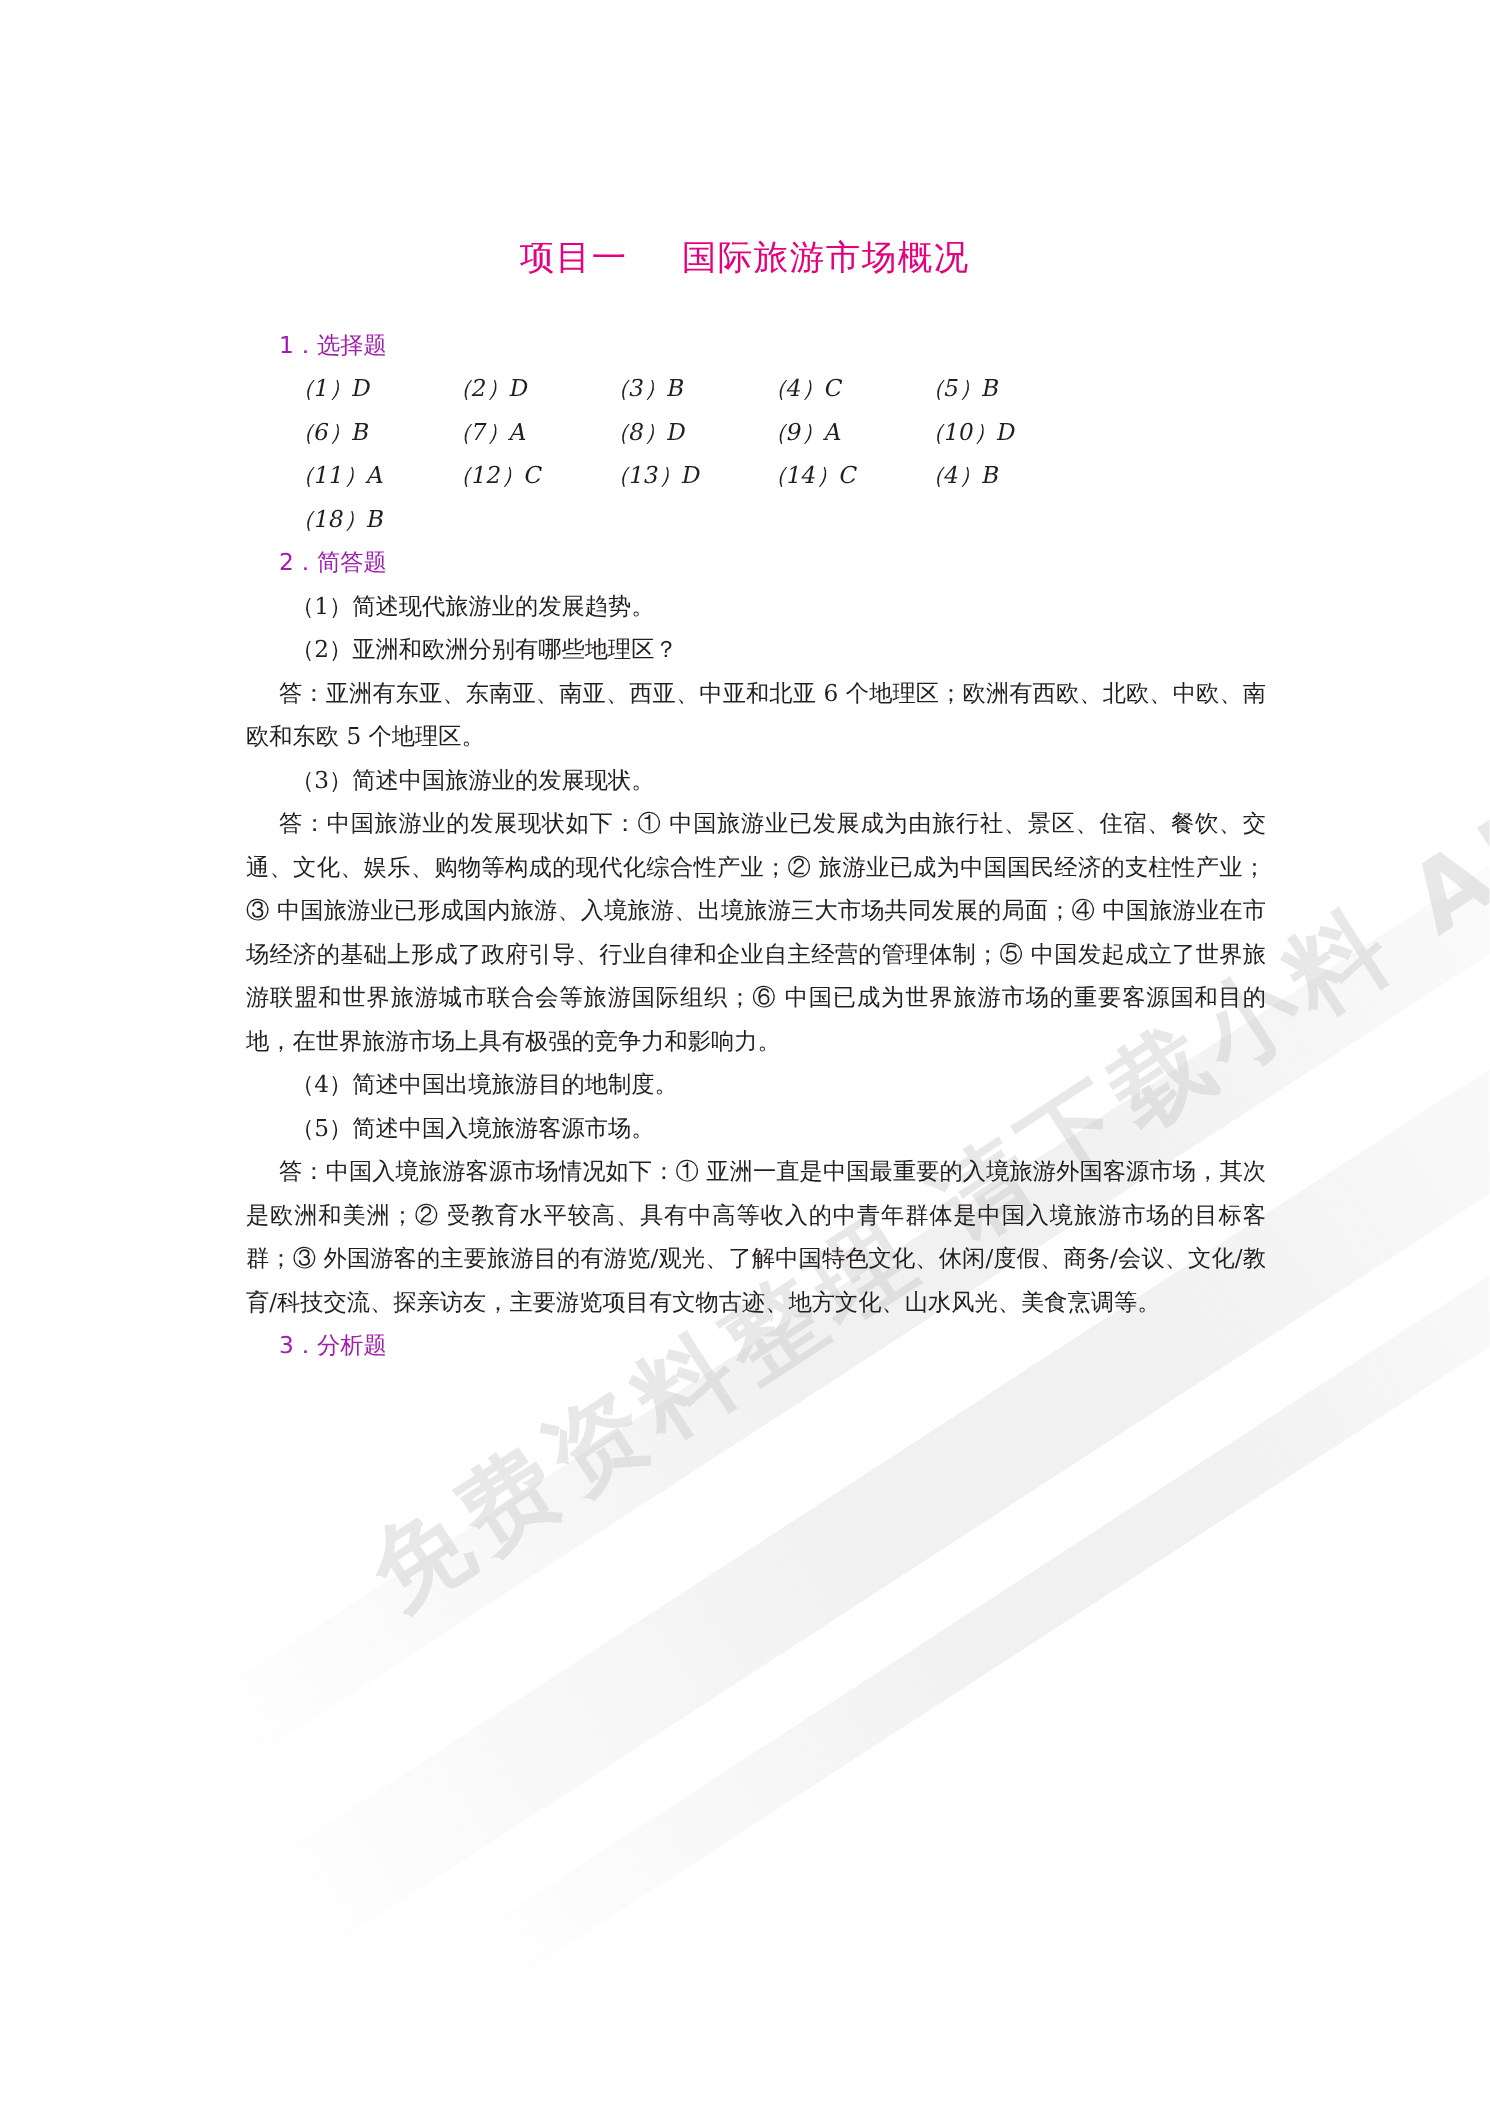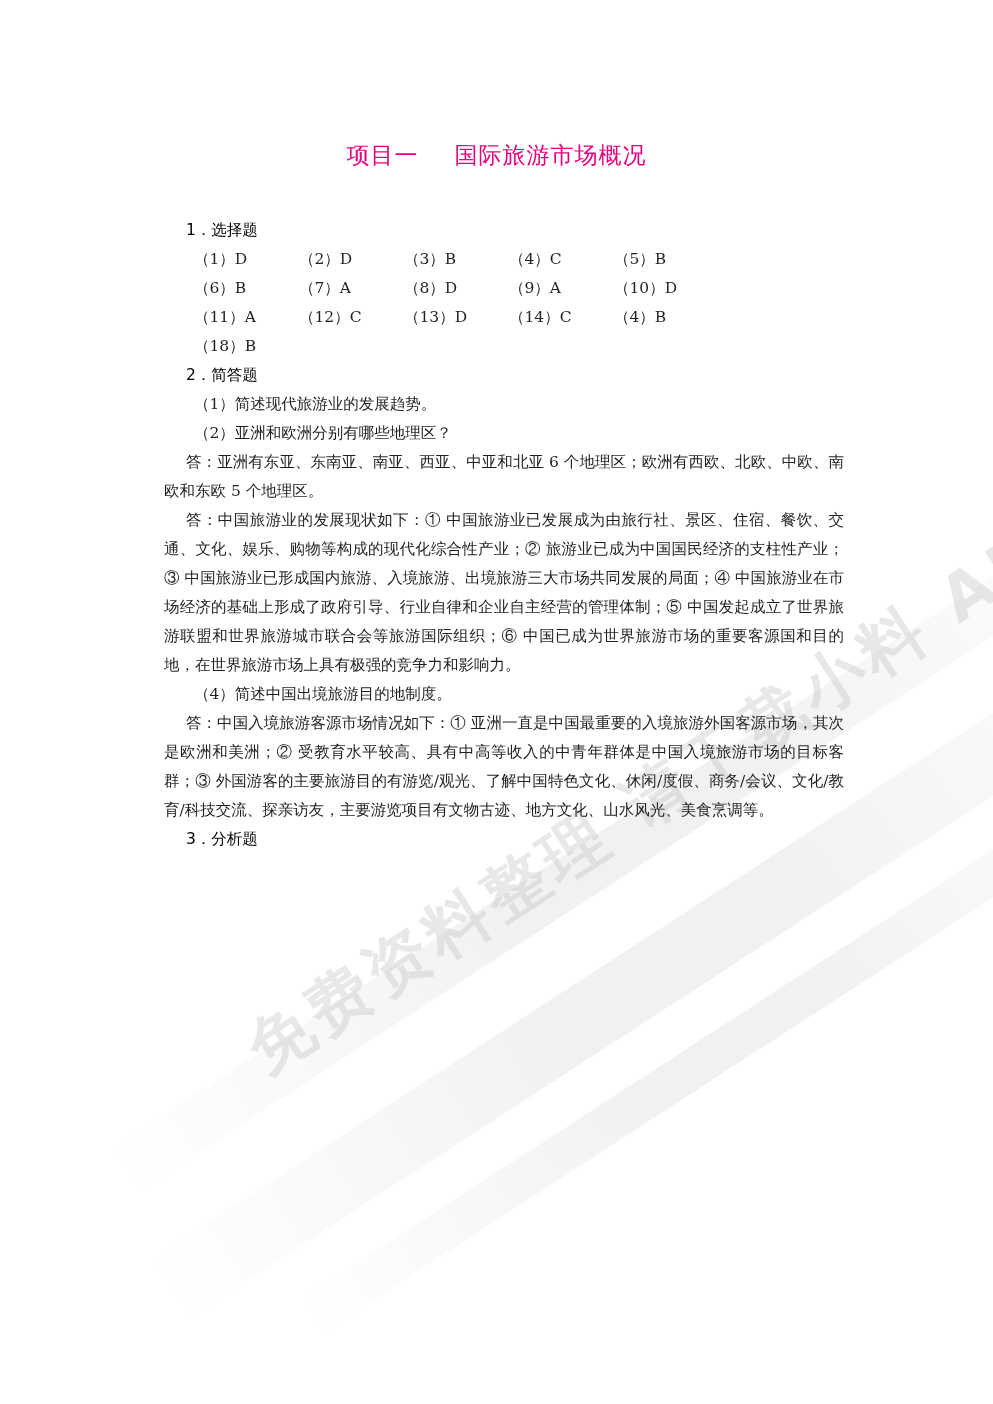--- a/index.html
+++ b/index.html
@@ -12,27 +12,27 @@
   }
   .wm-band {
     position: absolute; background: linear-gradient(90deg, rgba(220,220,220,0) 0%, rgba(215,215,215,0.35) 40%, rgba(215,215,215,0.35) 60%, rgba(220,220,220,0) 100%);
     transform-origin: left top;
   }
   .wm-text {
     position: absolute; color: rgba(190,190,190,0.35); font-family: "DejaVu Sans", sans-serif; font-weight: bold;
     font-size: 64px; white-space: nowrap; transform-origin: left top; letter-spacing: 6px;
   }
   .title {
-    position: absolute; top: 140px; left: 0; width: 993px; text-align: center;
+    position: absolute; top: 156px; left: 0; width: 993px; text-align: center;
     color: #e4007f; font-family: "DejaVu Sans", sans-serif; font-size: 23px; letter-spacing: 1px;
   }
   .title .gap { display: inline-block; width: 36px; }
   .content { position: absolute; left: 164px; top: 216px; width: 680px; font-size: 15.5px; line-height: 29px; }
-  .sec-head { color: #000000; font-family: "DejaVu Sans", sans-serif; padding-left: 22px; font-size: 15.5px; }
-  .grid { display: grid; grid-template-columns: 105px 105px 105px 105px 105px; padding-left: 30px; }
+  .sec-head { color: #a21caf; font-family: "DejaVu Sans", sans-serif; padding-left: 22px; font-size: 15.5px; }
+  .grid { display: grid; grid-template-columns: 105px 105px 105px 105px 105px; padding-left: 30px; font-style: italic; }
   .grid span { white-space: nowrap; }
   .q { padding-left: 30px; }
   .a { text-indent: 22px; text-align: justify; }
   .plain { padding-left: 22px; }
 </style>
 </head>
 <body>
 
 <div class="watermark">
   <div class="wm-band" style="left:150px;top:1260px;width:1200px;height:70px;transform:rotate(-33deg);"></div>
@@ -66,20 +66,22 @@
     <span>（18）B</span>
   </div>
 
   <div class="sec-head">2．简答题</div>
 
   <div class="q">（1）简述现代旅游业的发展趋势。</div>
 
   <div class="q">（2）亚洲和欧洲分别有哪些地理区？</div>
   <div class="a">答：亚洲有东亚、东南亚、南亚、西亚、中亚和北亚 6 个地理区；欧洲有西欧、北欧、中欧、南欧和东欧 5 个地理区。</div>
 
+  <div class="q">（3）简述中国旅游业的发展现状。</div>
   <div class="a">答：中国旅游业的发展现状如下：① 中国旅游业已发展成为由旅行社、景区、住宿、餐饮、交通、文化、娱乐、购物等构成的现代化综合性产业；② 旅游业已成为中国国民经济的支柱性产业；③ 中国旅游业已形成国内旅游、入境旅游、出境旅游三大市场共同发展的局面；④ 中国旅游业在市场经济的基础上形成了政府引导、行业自律和企业自主经营的管理体制；⑤ 中国发起成立了世界旅游联盟和世界旅游城市联合会等旅游国际组织；⑥ 中国已成为世界旅游市场的重要客源国和目的地，在世界旅游市场上具有极强的竞争力和影响力。</div>
 
   <div class="q">（4）简述中国出境旅游目的地制度。</div>
 
+  <div class="q">（5）简述中国入境旅游客源市场。</div>
   <div class="a">答：中国入境旅游客源市场情况如下：① 亚洲一直是中国最重要的入境旅游外国客源市场，其次是欧洲和美洲；② 受教育水平较高、具有中高等收入的中青年群体是中国入境旅游市场的目标客群；③ 外国游客的主要旅游目的有游览/观光、了解中国特色文化、休闲/度假、商务/会议、文化/教育/科技交流、探亲访友，主要游览项目有文物古迹、地方文化、山水风光、美食烹调等。</div>
 
   <div class="sec-head">3．分析题</div>
 </div>
 
 </body></html>

